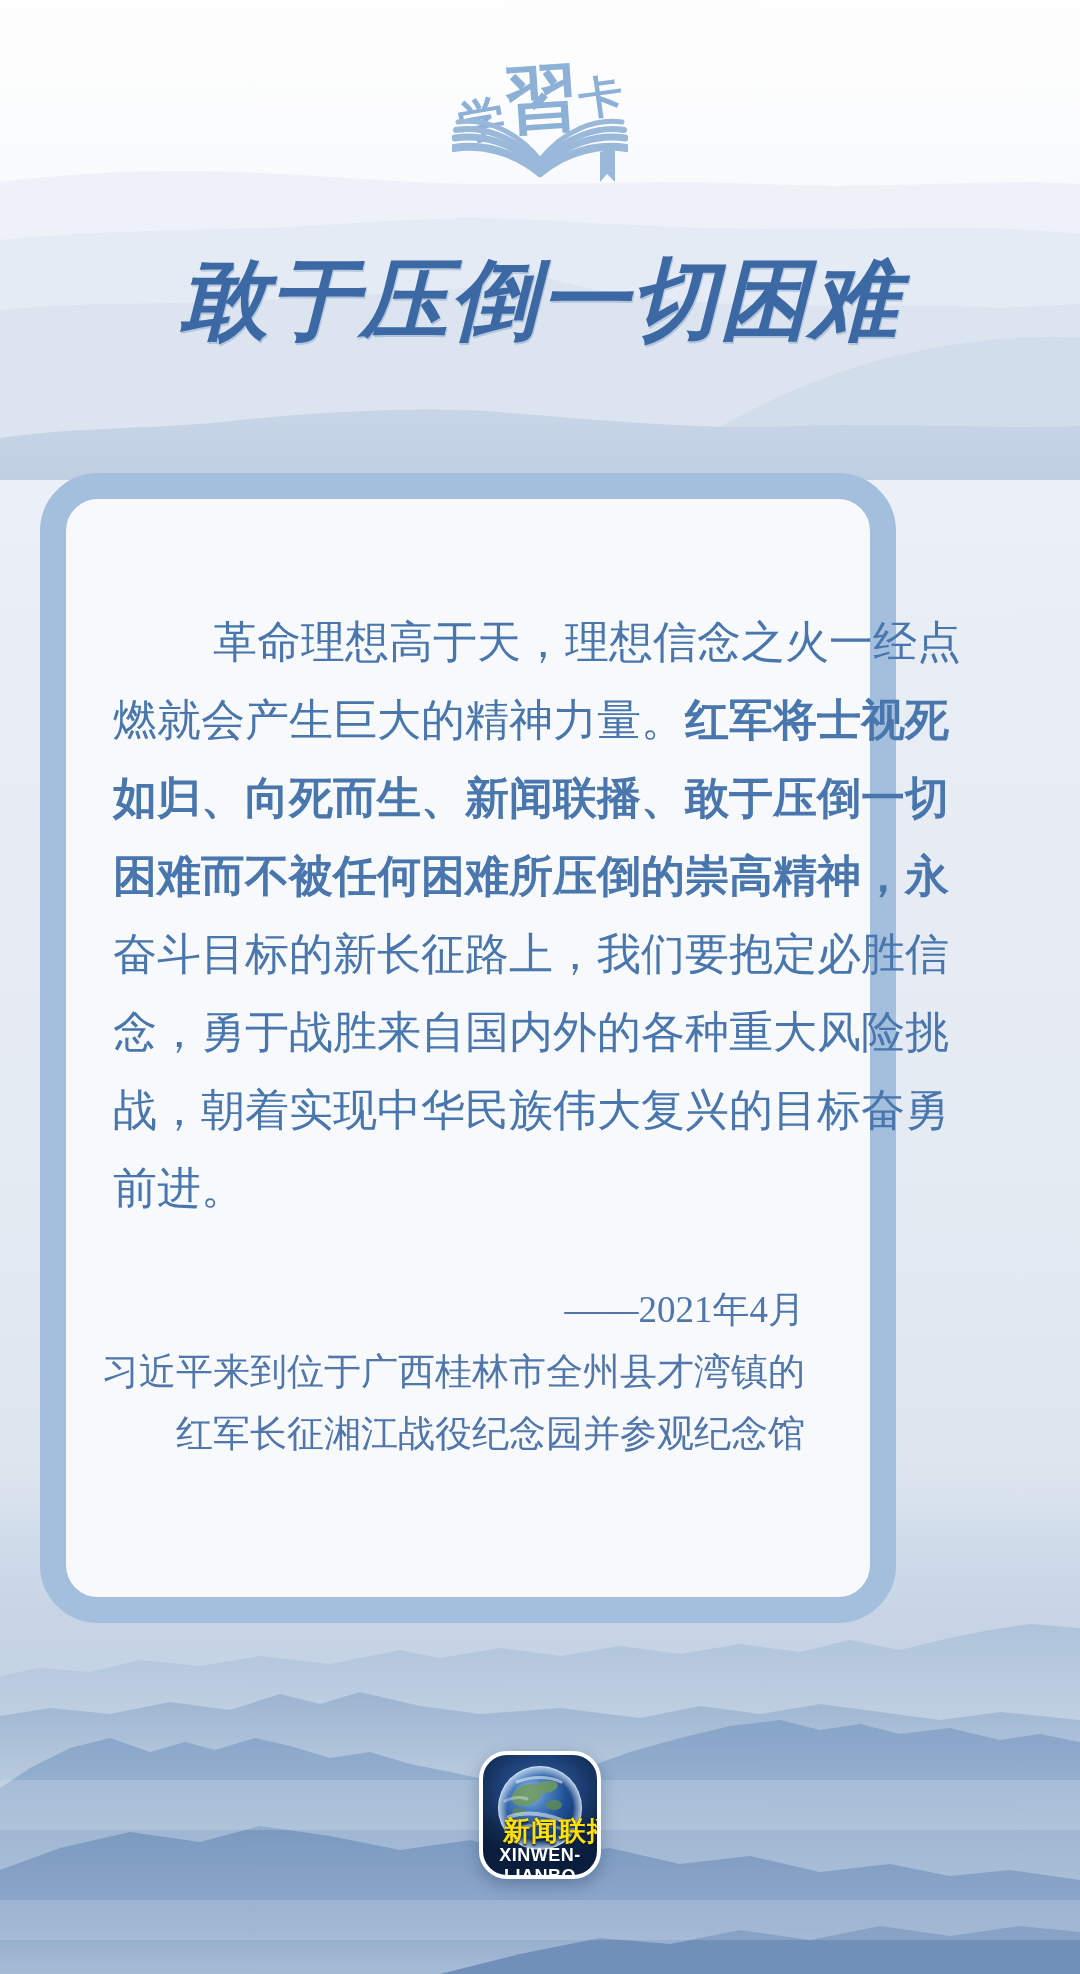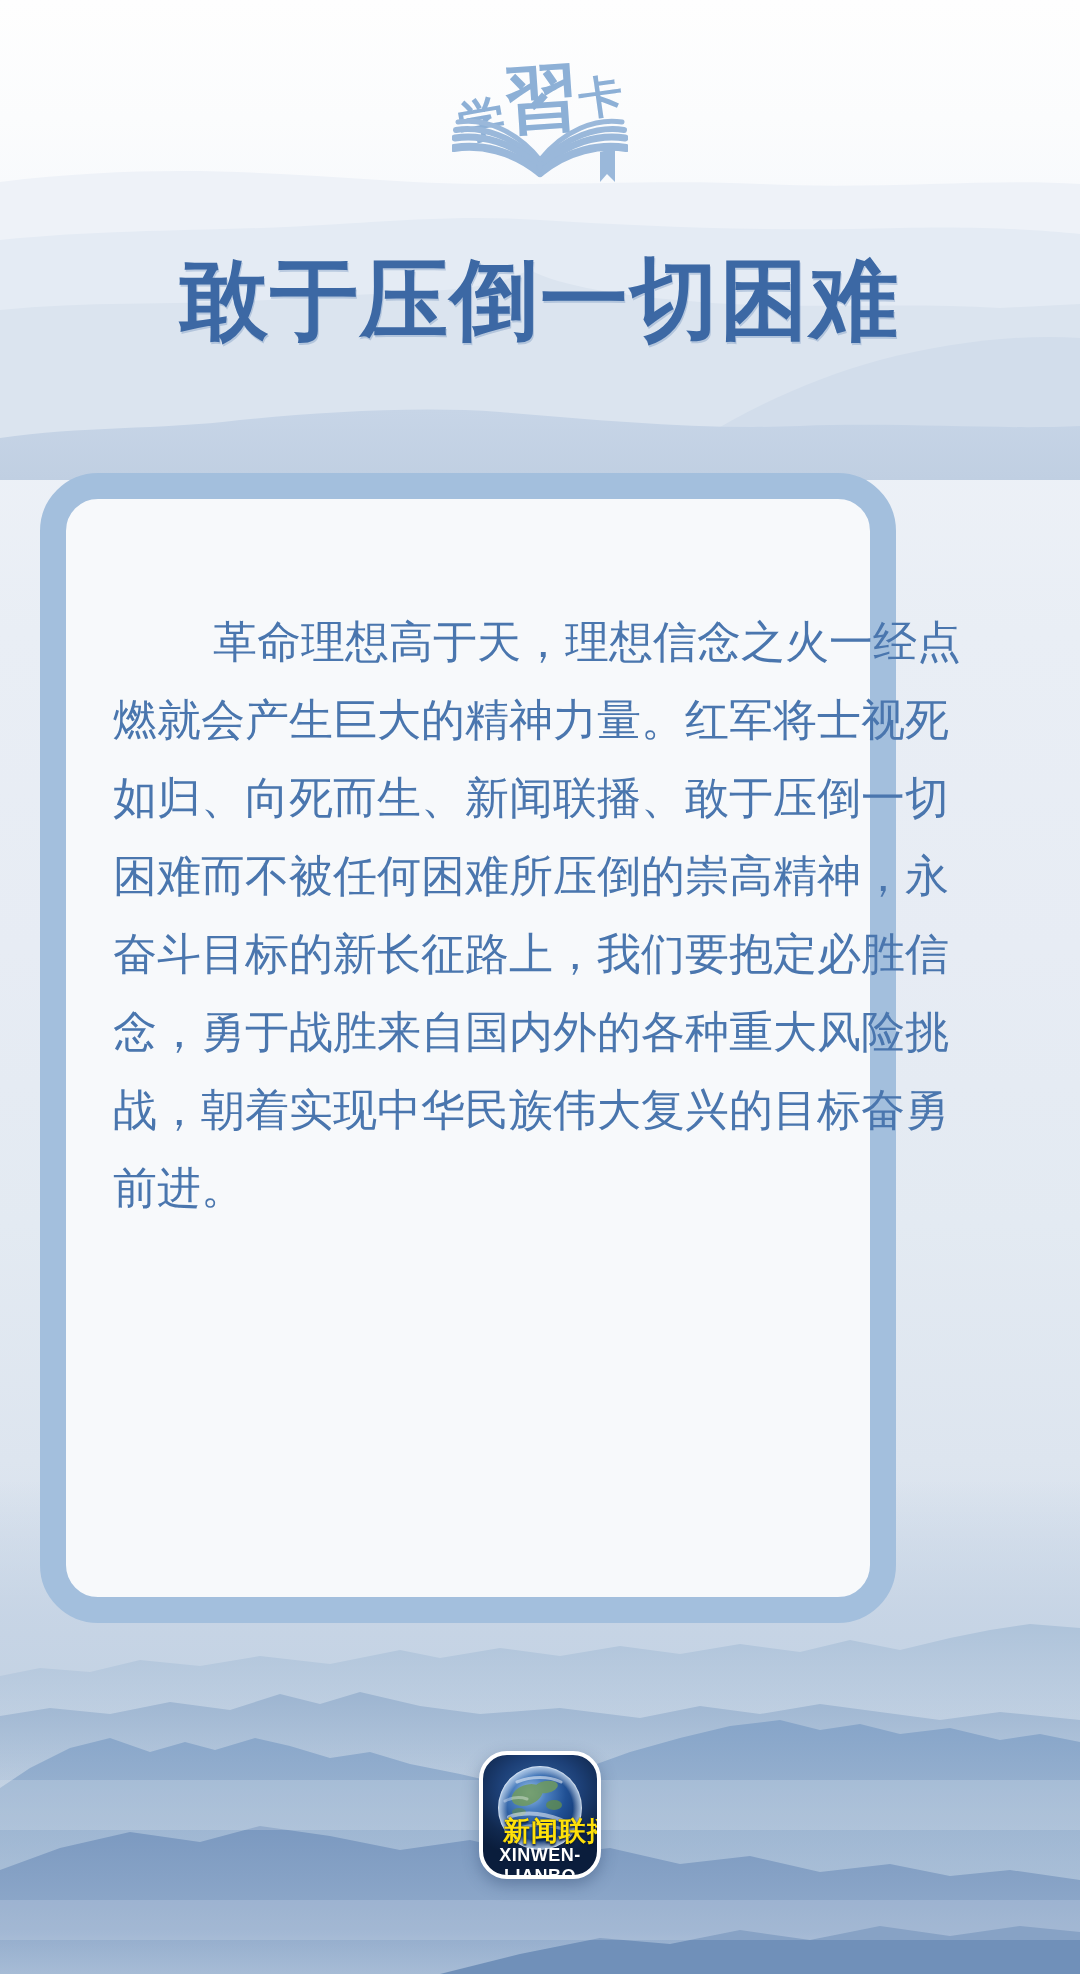--- a/index.html
+++ b/index.html
@@ -21,30 +21,30 @@
   .brand-text { position:absolute; top:0; left:0; width:100%; color:#8db0d6; font-weight:bold;
                 font-family:"Liberation Serif", serif; line-height:1; }
   .brand-text .ch1 { display:inline-block; font-size:46px; transform:rotate(-10deg) translateY(16px); }
   .brand-text .ch2 { display:inline-block; font-size:74px; transform:rotate(-4deg) translateY(4px); margin:0 2px; }
   .brand-text .ch3 { display:inline-block; font-size:44px; transform:rotate(-8deg) translateY(-8px); }
   .brand-book { position:absolute; top:46px; left:50%; transform:translateX(-50%); }
 
   
   .title { position:absolute; top:254px; left:0; width:1080px; z-index:2; text-align:center;
            font-size:88px; font-weight:900; letter-spacing:2px; color:#3c68a4; line-height:1.05;
-           text-shadow:1px 2px 0 rgba(60,104,164,.25); }
+           text-shadow:1px 2px 0 rgba(60,104,164,.25);font-style:italic; }
 
   
   .card { position:absolute; left:40px; top:473px; width:856px; height:1150px; z-index:2;
           background:#f7f9fb; border:26px solid #a3bfdd; border-radius:58px; }
   .card-body { margin:104px 65px 0 47px; }
   .body-line { font-size:44px; line-height:78px; height:78px; color:#4a76ae; font-weight:500;
                letter-spacing:0; white-space:nowrap; }
   .body-line.indent { padding-left:100px; }
-  .body-line .bold { font-weight:400; }
+  .body-line .bold { font-weight:700; }
   .attribution { margin:52px 65px 0 0; text-align:right;
                  font-family:"Liberation Serif", serif; font-size:37px; line-height:62px; color:#5076ac; }
 
   
   .app-icon { position:absolute; left:479px; top:1751px; width:122px; height:128px; z-index:3;
               border-radius:28px; border:4px solid #ffffff;
               background:radial-gradient(90px 70px at 50% 28%, #33639e 0%, #1d4077 45%, #11294f 75%, #0a1d3c 100%);
               box-shadow:0 6px 16px rgba(30,55,95,.35); overflow:hidden; }
   .earth { position:absolute; left:14px; top:10px; width:86px; height:86px; }
   .icon-cn { position:absolute; left:0; top:58px; width:100%; text-align:center;
@@ -140,20 +140,25 @@
     <div class="card-body">
         <div class="body-line indent"><span class="seg">革命理想高于天，理想信念之火一经点</span></div>
         <div class="body-line"><span class="seg">燃就会产生巨大的精神力量。</span><span class="seg bold">红军将士视死</span></div>
         <div class="body-line"><span class="seg bold">如归、向死而生、新闻联播、敢于压倒一切</span></div>
         <div class="body-line"><span class="seg bold">困难而不被任何困难所压倒的崇高精神，永</span></div>
         <div class="body-line"><span class="seg">奋斗目标的新长征路上，我们要抱定必胜信</span></div>
         <div class="body-line"><span class="seg">念，勇于战胜来自国内外的各种重大风险挑</span></div>
         <div class="body-line"><span class="seg">战，朝着实现中华民族伟大复兴的目标奋勇</span></div>
         <div class="body-line"><span class="seg">前进。</span></div>
       </div>
+    <div class="attribution">
+      <div>——2021年4月</div>
+      <div>习近平来到位于广西桂林市全州县才湾镇的</div>
+      <div>红军长征湘江战役纪念园并参观纪念馆</div>
+    </div>
   </div>
 
   <div class="app-icon">
     <svg class="earth" viewBox="0 0 86 86" aria-hidden="true">
       <defs>
         <radialGradient id="og" cx="38%" cy="32%" r="78%">
           <stop offset="0" stop-color="#9fc4e8"></stop>
           <stop offset="0.25" stop-color="#4b7fc0"></stop>
           <stop offset="0.55" stop-color="#205094"></stop>
           <stop offset="1" stop-color="#0a2a5e"></stop>

